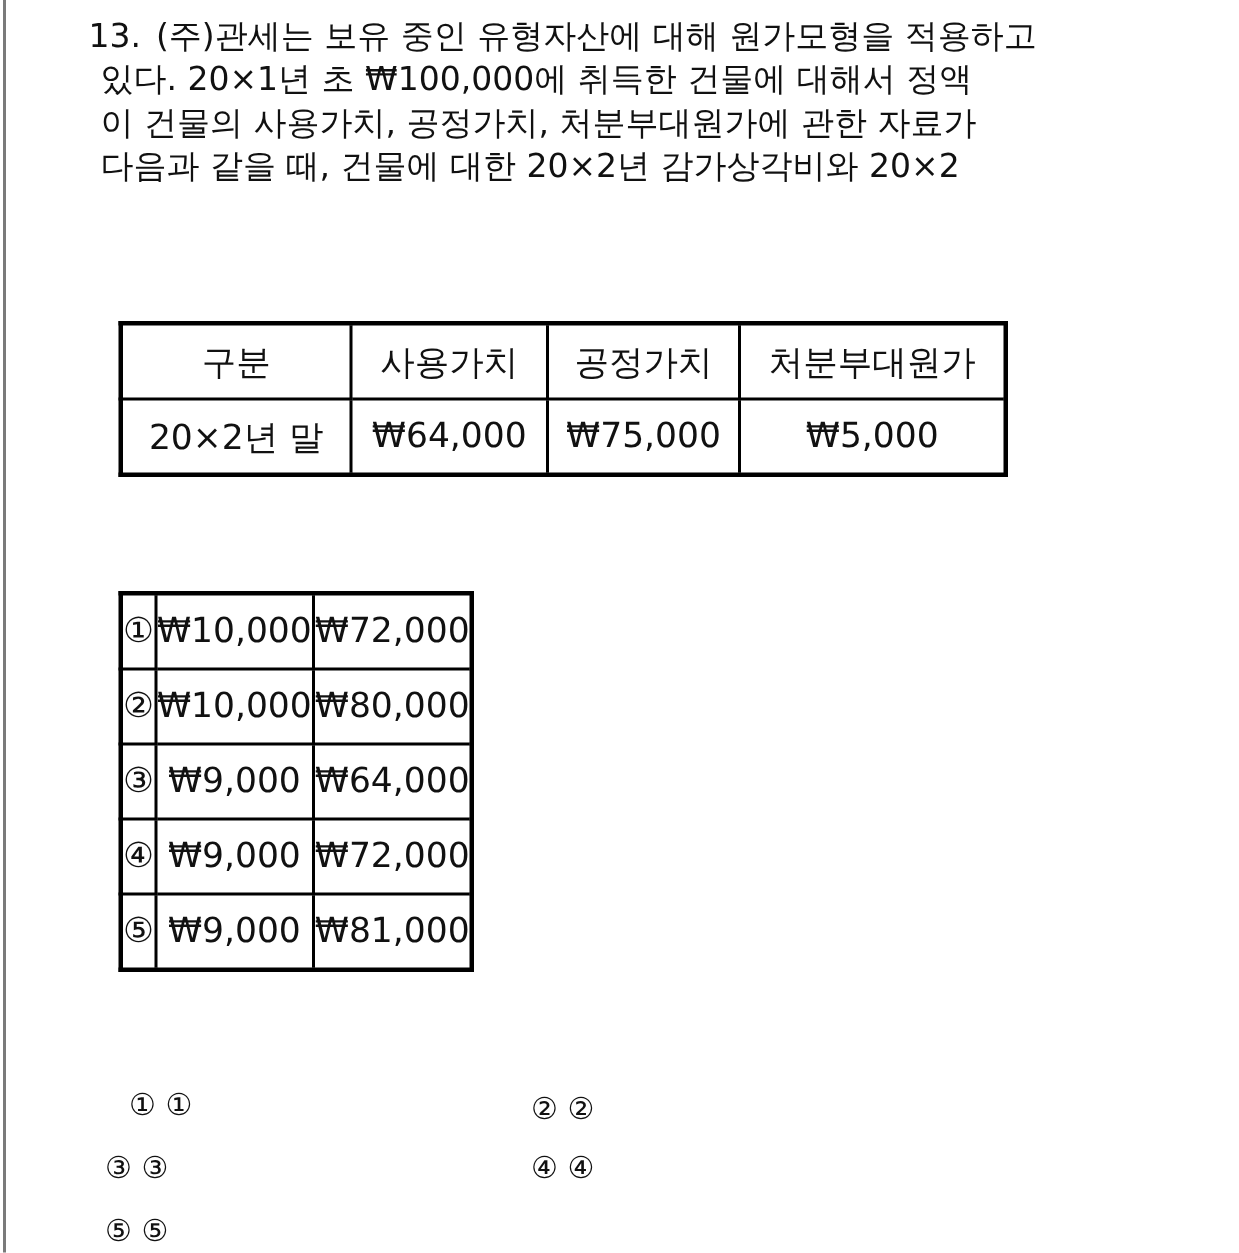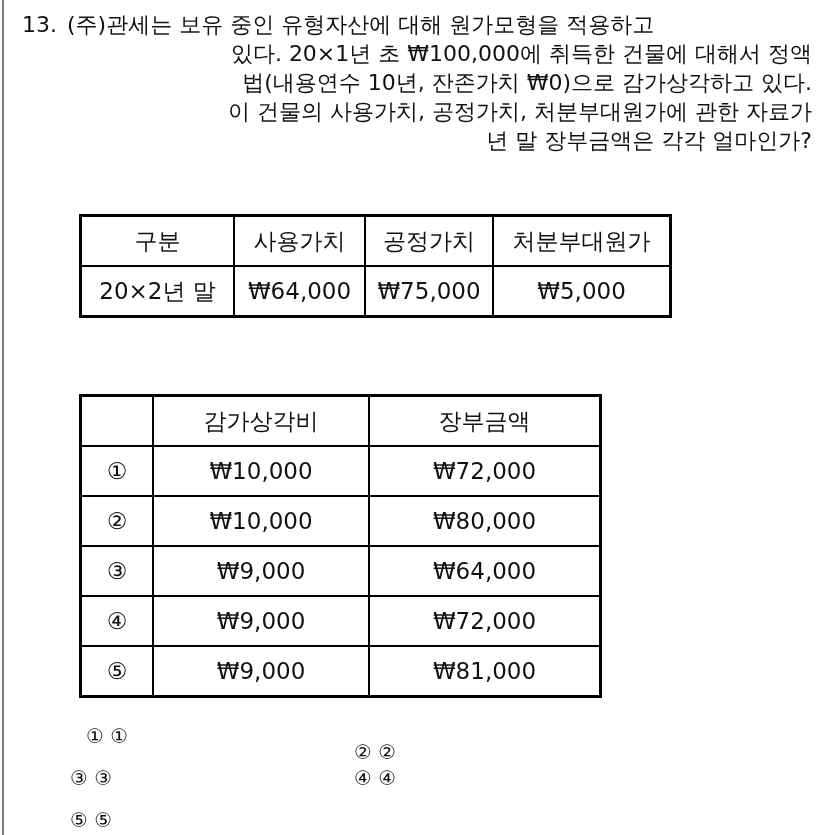--- a/index.html
+++ b/index.html
@@ -1,43 +1,42 @@
 <!DOCTYPE html>
 <html><head>
 <meta charset="utf-8">
 <style>
   html, body { margin: 0; padding: 0; background: #ffffff; }
   body { width: 826px; height: 835px; position: relative; overflow: hidden;
          font-family: "DejaVu Sans", "Liberation Sans", sans-serif; color: #111; }
   .left-rule { position: absolute; left: 2px; top: 0; width: 2px; height: 835px; background: #7a7a7a; }
   .question { position: absolute; left: 22px; top: 10px; width: 790px; font-size: 22px; line-height: 29px; }
   .q-line { white-space: nowrap; height: 29px; }
-  .q-line.indent { padding-left: 45px; text-align: right; }
-  .q-num { display: inline-block; width: 45px; }
+  .q-line.indent { padding-left: 45px; }
+  .q-num { display: inline-block; width: 45px; margin-left: 37px; }
   table { border-collapse: collapse; position: absolute; font-size: 23px; }
   td { border: 2px solid #000; text-align: center; padding: 0; margin-left: 35px; }
   #tbl1 { left: 79px; top: 214px; }
   #tbl1 td { height: 48px; }
   #tbl2 { left: 79px; top: 394px; }
   #tbl2 td { height: 48px; }
   #tbl1, #tbl2 { border: 3px solid #000; }
   .choices { position: absolute; left: 70px; top: 724px; font-size: 20px; }
   .choice { position: absolute; white-space: nowrap; }
 </style>
 </head>
 <body>
 
 <div class="left-rule"></div>
 
 <div class="question">
   <div class="q-line"><span class="q-num">13.</span><span>(주)관세는 보유 중인 유형자산에 대해 원가모형을 적용하고</span></div>
   <div class="q-line indent">있다. 20×1년 초 ₩100,000에 취득한 건물에 대해서 정액</div>
-  <div class="q-line indent">법(내용연수 10년, 잔존가치 ₩0)으로 감가상각하고 있다.</div>
   <div class="q-line indent">이 건물의 사용가치, 공정가치, 처분부대원가에 관한 자료가</div>
-  <div class="q-line indent">년 말 장부금액은 각각 얼마인가?</div>
+  <div class="q-line indent">다음과 같을 때, 건물에 대한 20×2년 감가상각비와 20×2</div>
 </div>
 
 <table id="tbl1">
   <tbody>
       <tr>
     <td style="width:151px">구분</td>
     <td style="width:129px">사용가치</td>
     <td style="width:126px">공정가치</td>
     <td style="width:175px">처분부대원가</td>
   </tr>
@@ -45,25 +44,20 @@
     <td>20×2년 말</td>
     <td>₩64,000</td>
     <td>₩75,000</td>
     <td>₩5,000</td>
   </tr>
 </tbody>
   </table>
 
 <table id="tbl2">
   <tbody>
-      <tr>
-    <td style="width:70px"></td>
-    <td style="width:214px">감가상각비</td>
-    <td style="width:229px">장부금액</td>
-  </tr>
   <tr>
     <td>①</td>
     <td>₩10,000</td>
     <td>₩72,000</td>
   </tr>
   <tr>
     <td>②</td>
     <td>₩10,000</td>
     <td>₩80,000</td>
   </tr>
@@ -82,21 +76,21 @@
     <td>₩9,000</td>
     <td>₩81,000</td>
   </tr>
 </tbody>
   </table>
 
 <div class="choices">
   <div class="choice" style="left:16px; top:0">
     <span>①</span>&nbsp;<span>①</span>
   </div>
-  <div class="choice" style="left:284px; top:16px">
+  <div class="choice" style="left:284px; top:3px">
     <span>②</span>&nbsp;<span>②</span>
   </div>
   <div class="choice" style="left:0; top:42px">
     <span>③</span>&nbsp;<span>③</span>
   </div>
   <div class="choice" style="left:284px; top:42px">
     <span>④</span>&nbsp;<span>④</span>
   </div>
   <div class="choice" style="left:0; top:84px">
     <span>⑤</span>&nbsp;<span>⑤</span>

